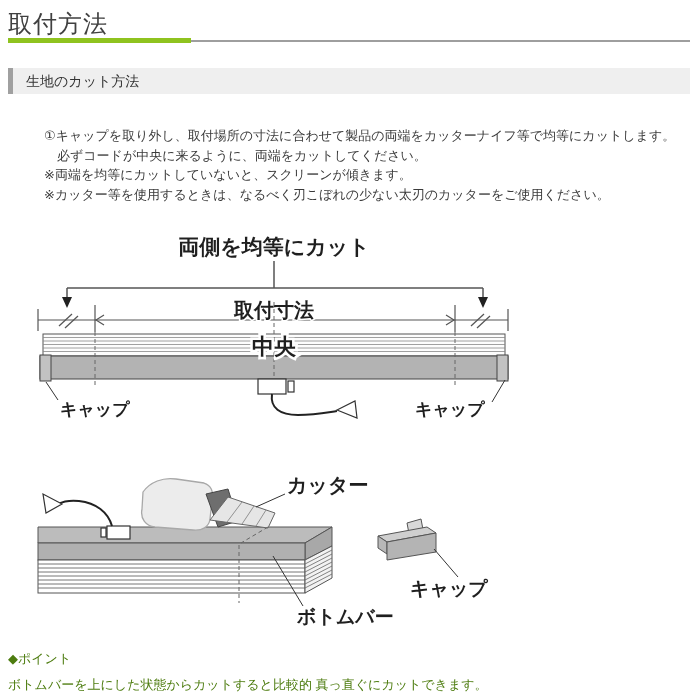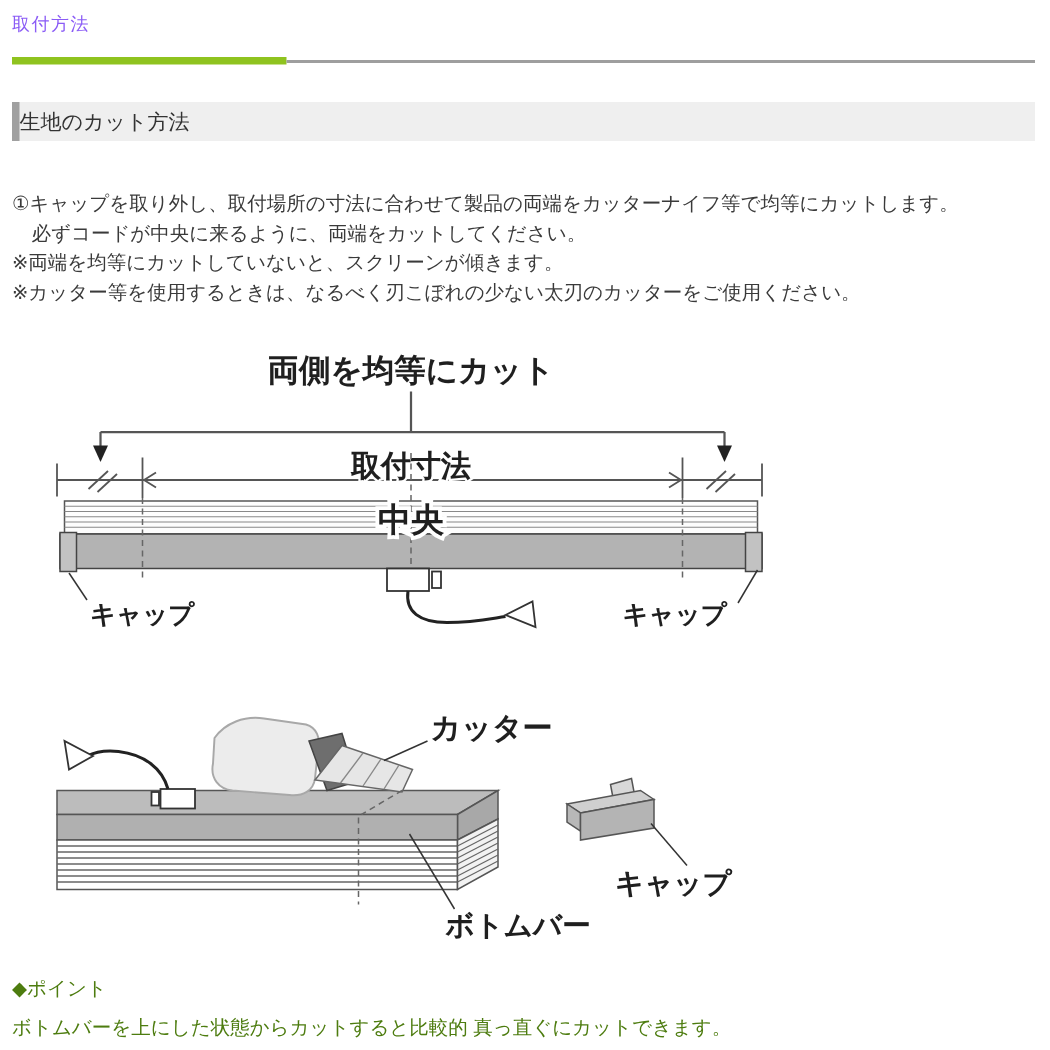--- a/index.html
+++ b/index.html
@@ -1,30 +1,30 @@
 <!DOCTYPE html>
 <html><head>
 <meta charset="utf-8">
 <style>
   html,body{margin:0;padding:0;background:#fff;}
   body{width:700px;height:700px;overflow:hidden;
        font-family:"Liberation Sans","DejaVu Sans",sans-serif;color:#333;}
   .page{position:relative;width:700px;height:700px;background:#fff;}
 
-  .page-title{position:absolute;left:8px;top:8px;font-size:12px;color:#8b5cf6;letter-spacing:1px;}
+  .page-title{position:absolute;left:8px;top:8px;font-size:24px;color:#404040;letter-spacing:1px;}
   .title-rule{position:absolute;left:8px;top:38px;width:682px;height:6px;}
   .title-rule .green{position:absolute;left:0;top:0;width:183px;height:5px;background:#8fc31f;}
   .title-rule .gray{position:absolute;left:183px;top:2px;width:499px;height:2px;background:#9e9e9e;}
 
   .section-heading{position:absolute;left:8px;top:68px;width:682px;height:26px;box-sizing:border-box;
-      background:#efefef;border-left:5px solid #a0a0a0;line-height:26px;
+      background:#efefef;border-left:5px solid #a0a0a0;line-height:26px;padding-left:13px;
       font-size:14px;color:#333;}
 
   .instructions{position:absolute;left:8px;top:126px;width:684px;font-size:13px;line-height:19.5px;color:#3a3a3a;}
-  .instructions div{white-space:pre;}
+  .instructions div{white-space:pre;margin-left:36px;}
 
   svg{position:absolute;left:0;overflow:visible;font-family:inherit;}
   .d1{top:228px;}
   .d2{top:450px;}
   svg text{fill:#1f1f1f;}
   .lbl-b{font-weight:bold;}
 
   .point{position:absolute;left:8px;font-size:13px;color:#4d7c0f;}
   .point-head{top:650px;}
   .point-text{top:676px;}

